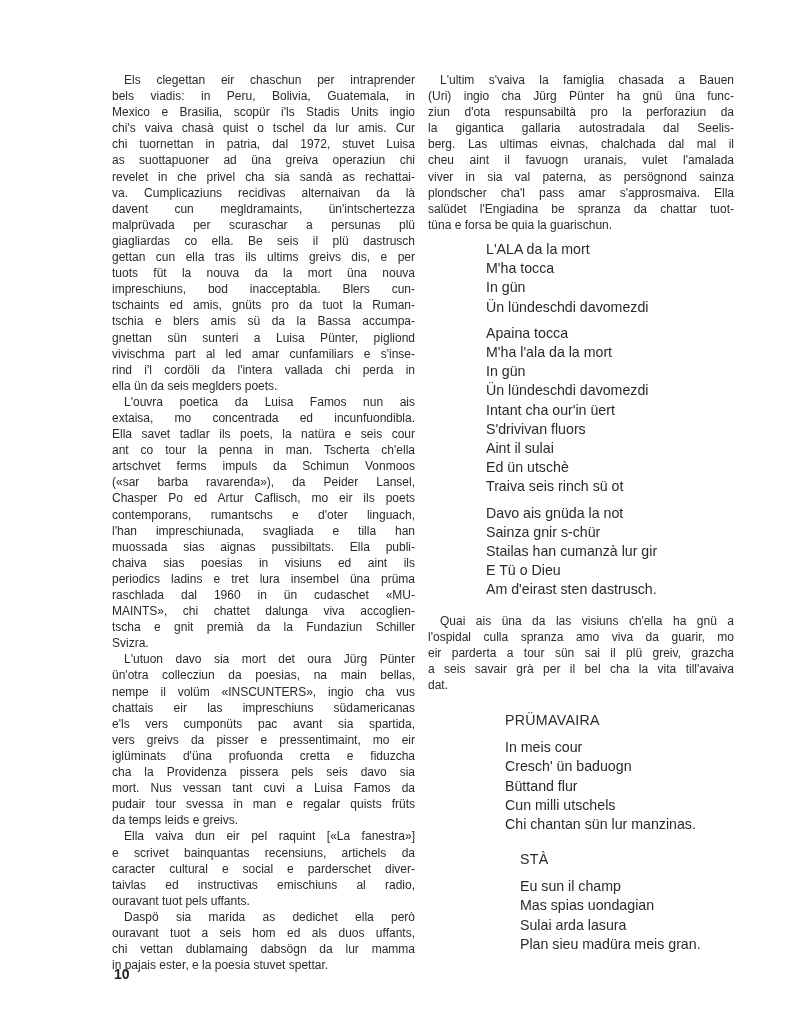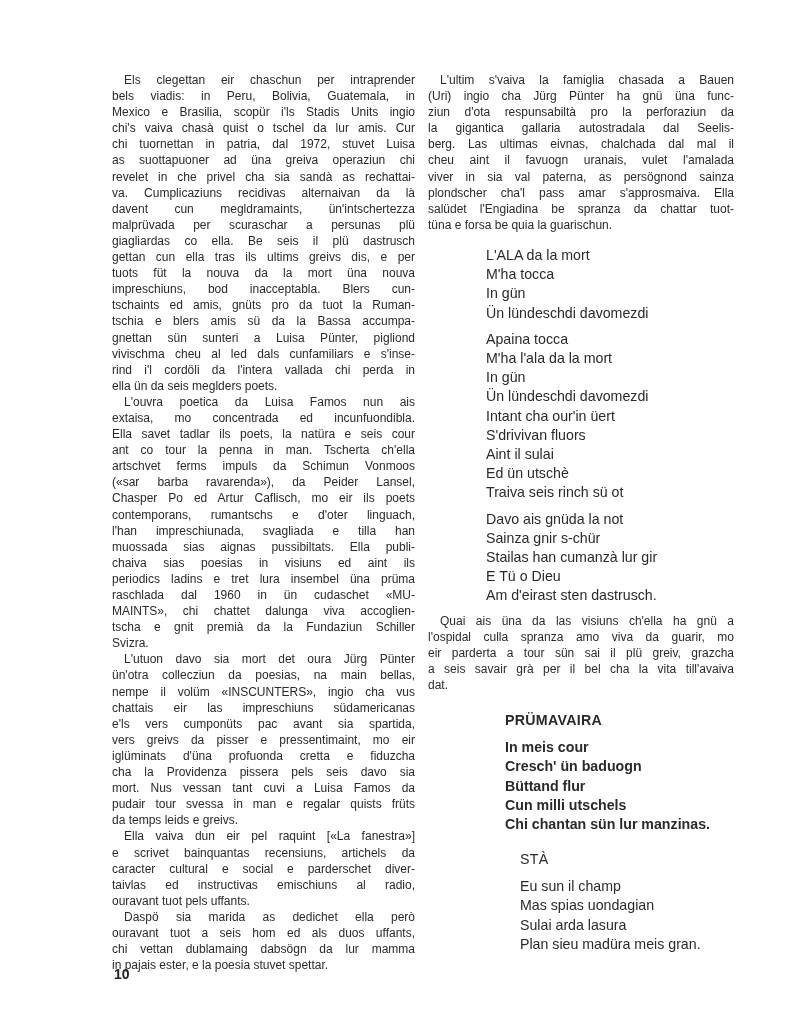--- a/index.html
+++ b/index.html
@@ -34,21 +34,21 @@
       <span class="line">va. Cumplicaziuns recidivas alternaivan da là</span>
       <span class="line">davent cun megldramaints, ün'intschertezza</span>
       <span class="line">malprüvada per scuraschar a persunas plü</span>
       <span class="line">giagliardas co ella. Be seis il plü dastrusch</span>
       <span class="line">gettan cun ella tras ils ultims greivs dis, e per</span>
       <span class="line">tuots füt la nouva da la mort üna nouva</span>
       <span class="line">impreschiuns, bod inacceptabla. Blers cun-</span>
       <span class="line">tschaints ed amis, gnüts pro da tuot la Ruman-</span>
       <span class="line">tschia e blers amis sü da la Bassa accumpa-</span>
       <span class="line">gnettan sün sunteri a Luisa Pünter, pigliond</span>
-      <span class="line">vivischma cheu al led dals cunfamiliars e s'inse-</span>
+      <span class="line">vivischma part al led amar cunfamiliars e s'inse-</span>
       <span class="line">rind i'l cordöli da l'intera vallada chi perda in</span>
       <span class="line last">ella ün da seis meglders poets.</span>
     </div>
     <div>
       <span class="line indent">L'ouvra poetica da Luisa Famos nun ais</span>
       <span class="line">extaisa, mo concentrada ed incunfuondibla.</span>
       <span class="line">Ella savet tadlar ils poets, la natüra e seis cour</span>
       <span class="line">ant co tour la penna in man. Tscherta ch'ella</span>
       <span class="line">artschvet ferms impuls da Schimun Vonmoos</span>
       <span class="line">(«sar barba ravarenda»), da Peider Lansel,</span>
@@ -97,21 +97,21 @@
     <span class="line">ziun d'ota respunsabiltà pro la perforaziun da</span>
     <span class="line">la gigantica gallaria autostradala dal Seelis-</span>
     <span class="line">berg. Las ultimas eivnas, chalchada dal mal il</span>
     <span class="line">cheu aint il favuogn uranais, vulet l'amalada</span>
     <span class="line">viver in sia val paterna, as persögnond sainza</span>
     <span class="line">plondscher cha'l pass amar s'approsmaiva. Ella</span>
     <span class="line">salüdet l'Engiadina be spranza da chattar tuot-</span>
     <span class="line last">tüna e forsa be quia la guarischun.</span>
   </div>
 
-<div class="poem" style="left:486px; top:246px;" id="poem1">
+<div class="poem" style="left:486px; top:240px;" id="poem1">
     <div class="stanza">
       <span class="pline">L'ALA da la mort</span>
       <span class="pline">M'ha tocca</span>
       <span class="pline">In gün</span>
       <span class="pline">Ün lündeschdi davomezdi</span>
     </div>
     <div class="stanza">
       <span class="pline">Apaina tocca</span>
       <span class="pline">M'ha l'ala da la mort</span>
       <span class="pline">In gün</span>
@@ -132,21 +132,21 @@
   </div>
 
 <div class="col col-right" style="top:613px;" id="right-outro">
     <span class="line indent">Quai ais üna da las visiuns ch'ella ha gnü a</span>
     <span class="line">l'ospidal culla spranza amo viva da guarir, mo</span>
     <span class="line">eir parderta a tour sün sai il plü greiv, grazcha</span>
     <span class="line">a seis savair grà per il bel cha la vita till'avaiva</span>
     <span class="line last">dat.</span>
   </div>
 
-<div class="poem" style="left:505px; top:711px;font-weight:bold;">
+<div class="poem" style="left:505px; top:711px;">
   <span class="poem-title">PRÜMAVAIRA</span>
   <div id="poem2-lines">
       <span class="pline">In meis cour</span>
       <span class="pline">Cresch' ün baduogn</span>
       <span class="pline">Büttand flur</span>
       <span class="pline">Cun milli utschels</span>
       <span class="pline">Chi chantan sün lur manzinas.</span>
     </div>
 </div>
 

